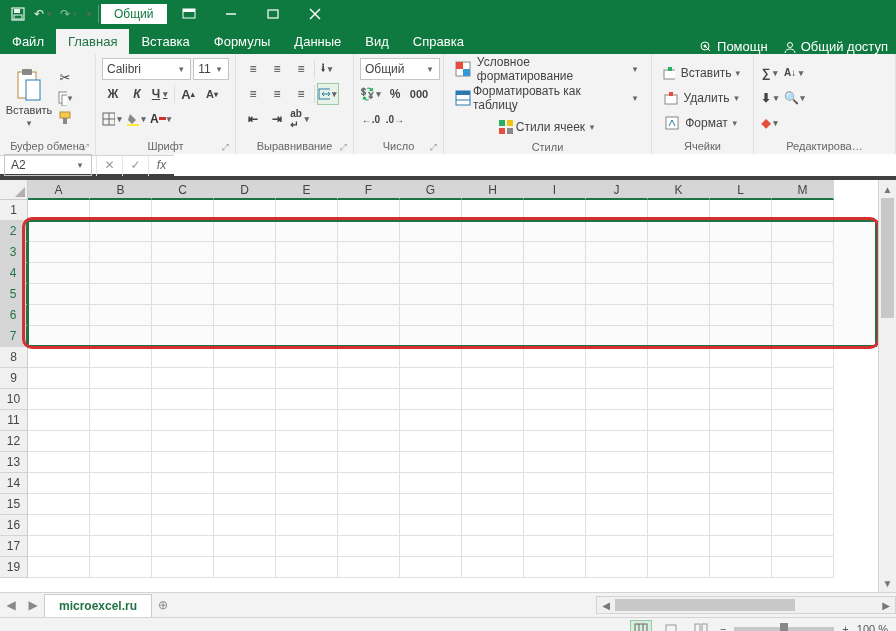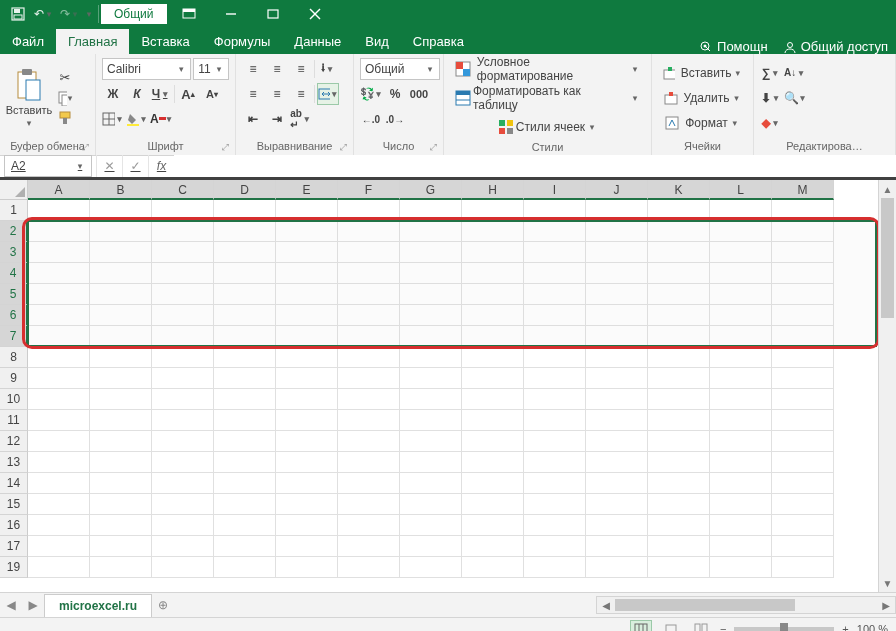--- a/index.html
+++ b/index.html
@@ -31,21 +31,21 @@
 .rbtn { display: flex; align-items: center; justify-content: center; border: 1px solid transparent; }
 .big-btn { width: 46px; display: flex; flex-direction: column; align-items: center; justify-content: center; gap: 2px; font-size: 11px; color:#444;}
 .col3 { display: flex; flex-direction: column; gap: 2px; justify-content: center; }
 .row { display: flex; gap: 2px; align-items: center; }
 .ico { width: 18px; height: 18px; display:inline-flex; align-items:center; justify-content:center; font-size:13px; }
 .combo { height: 22px; border: 1px solid #c5c5c5; background: #fff; display: flex; align-items: center; padding: 0 4px; font-size: 12px; }
 .dd { width: 10px; text-align:center; color:#666; font-size:9px; }
 .toggle { width:22px; height:22px; display:flex;align-items:center;justify-content:center; font-weight:bold; }
 
 
-.fbar { height: 24px; border-bottom: 3px solid #404040; display: flex; align-items: flex-end; background:#fff;text-decoration:underline; }
+.fbar { height: 24px; border-bottom: 6px solid #404040; display: flex; align-items: center; background:#fff; }
 .namebox { width: 88px; height: 22px; border: 1px solid #c5c5c5; margin:0 4px; display:flex; align-items:center; padding:0 6px; font-size:12px; justify-content:space-between;}
 .fbar-btn { width: 26px; height: 22px; display:flex;align-items:center;justify-content:center; color:#999; border-left:1px solid #e5e5e5;}
 .fx { font-style: italic; color:#666; }
 .finput { flex:1; height:22px; border:none; padding:0 6px; font-size:12px; }
 
 
 .grid-area { position: relative; height: 412px; display:flex; }
 .corner { width: 28px; height: 20px; background:#f0f0f0; border-right:1px solid #ccc; border-bottom:1px solid #ccc; position:relative;}
 .corner::after{content:"";position:absolute;right:2px;bottom:2px;border:5px solid transparent;border-right-color:#b0b0b0;border-bottom-color:#b0b0b0;}
 .col-headers { display:flex; height:20px; }

